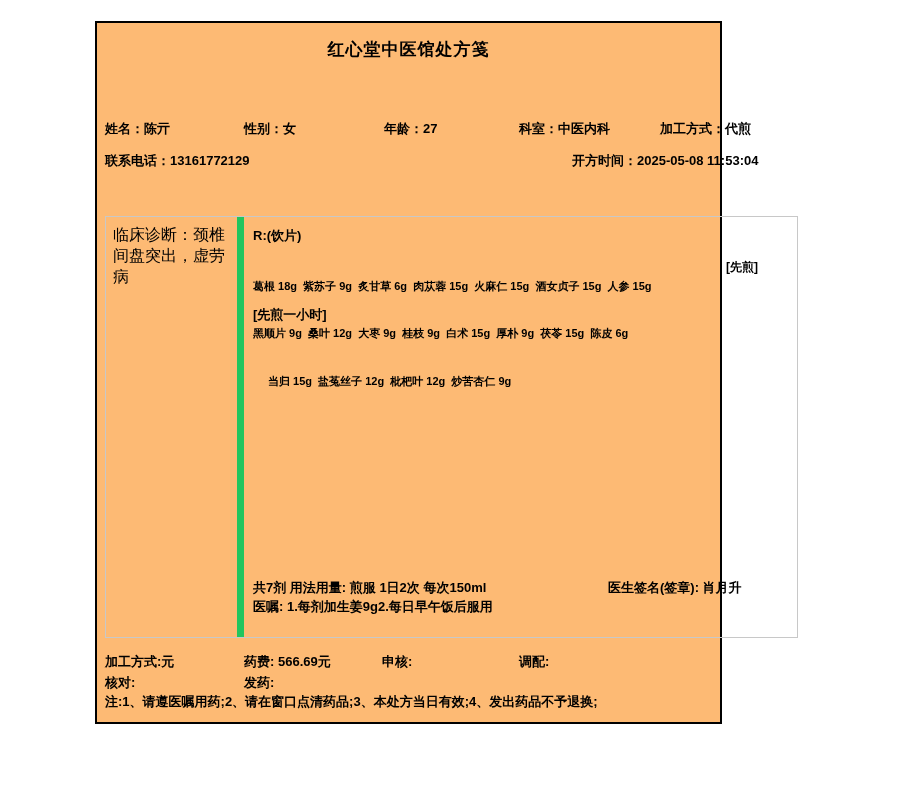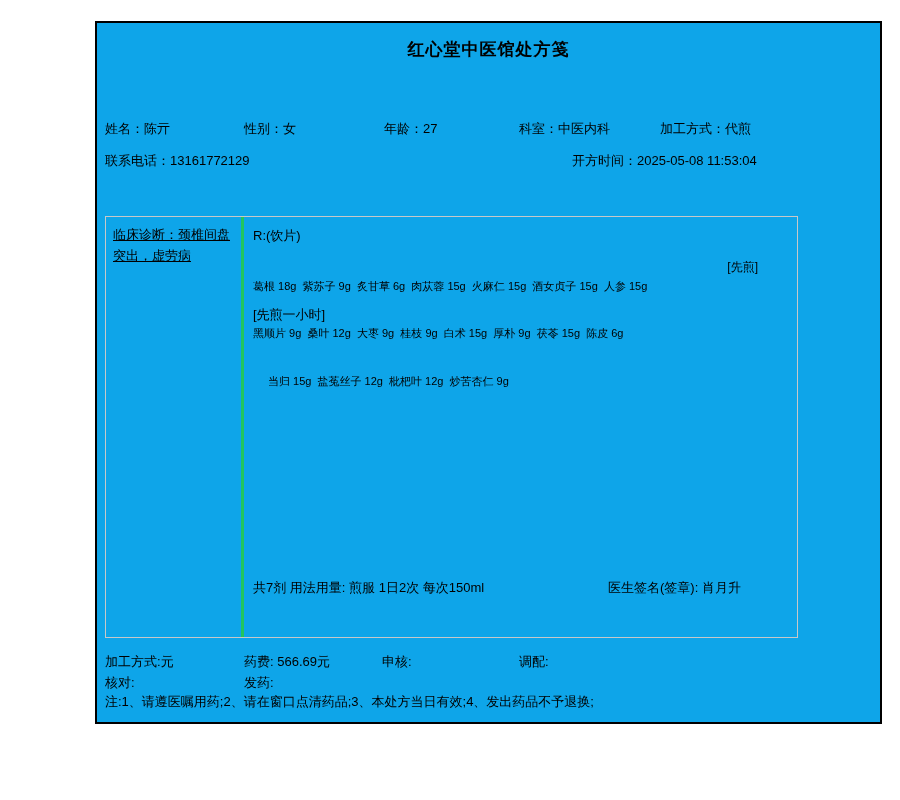--- a/index.html
+++ b/index.html
@@ -13,58 +13,57 @@
     height: 800px;
     background: #ffffff;
     font-family: "Liberation Sans", sans-serif;
     color: #000000;
     overflow: hidden;
   }
   .outer-box {
     position: absolute;
     left: 95px;
     top: 21px;
-    width: 787px;
+    width: 627px;
     height: 703px;
     border: 2px solid #000000;
     box-sizing: border-box;
-    background: #0ea5e9;
+    background: #fdba74;
   }
   .title {
     position: absolute;
     top: 15px;
     left: 0;
     width: 100%;
     text-align: center;
     font-size: 17px;
     font-weight: bold;
     letter-spacing: 1px;
   }
-  .abs { position: absolute; white-space: nowrap; font-size: 13px; }
+  .abs { position: absolute; white-space: nowrap; font-size: 13px; font-weight: bold; }
   .row1 { top: 97px; }
   .row2 { top: 129px; }
 
   .inner-box {
     position: absolute;
     left: 8px;
     top: 193px;
     width: 693px;
     height: 422px;
     border: 1px solid #c8c8c8;
     box-sizing: border-box;
     display: flex;
   }
   .diag-cell {
     width: 138px;
-    border-right: 3px solid #22c55e;
+    border-right: 7px solid #22c55e;
     box-sizing: border-box;
     padding: 7px 7px;
-    font-size: 13px;
+    font-size: 16px;
     line-height: 21px;
-    text-decoration: underline;
   }
   .rx-cell {
     position: relative;
     flex: 1;
   }
   .rx-header { top: 10px; left: 9px; }
   .decoct-note-1 { top: 42px; right: 39px; font-size: 12px; margin-left: 19px; }
   .herbs-line { white-space: pre; font-size: 11px; }
   .herbs-1 { top: 62px; left: 9px; }
   .decoct-note-2 { top: 89px; left: 9px; font-size: 13px; }
@@ -99,20 +98,21 @@
       <div class="diag-cell"><span>临床诊断：</span><span>颈椎间盘突出，虚劳病</span></div>
       <div class="rx-cell">
         <span class="abs rx-header">R:(饮片)</span>
         <span class="abs decoct-note-1">[先煎]</span>
         <span class="abs herbs-line herbs-1">葛根 18g  紫苏子 9g  炙甘草 6g  肉苁蓉 15g  火麻仁 15g  酒女贞子 15g  人参 15g</span>
         <span class="abs decoct-note-2">[先煎一小时]</span>
         <span class="abs herbs-line herbs-2">黑顺片 9g  桑叶 12g  大枣 9g  桂枝 9g  白术 15g  厚朴 9g  茯苓 15g  陈皮 6g</span>
         <span class="abs herbs-line herbs-3">当归 15g  盐菟丝子 12g  枇杷叶 12g  炒苦杏仁 9g</span>
         <span class="abs usage-line">共7剂 用法用量: 煎服 1日2次 每次150ml</span>
         <span class="abs doctor-sign"><span>医生签名(签章): </span><span>肖月升</span></span>
+        <span class="abs advice-line">医嘱: 1.每剂加生姜9g2.每日早午饭后服用</span>
       </div>
     </div>
 
     <span class="abs footA" style="left:8px"><span>加工方式:</span><span>元</span></span>
     <span class="abs footA" style="left:147px"><span>药费: </span><span>566.69元</span></span>
     <span class="abs footA" style="left:285px">申核:</span>
     <span class="abs footA" style="left:422px">调配:</span>
     <span class="abs footB" style="left:8px">核对:</span>
     <span class="abs footB" style="left:147px">发药:</span>
     <span class="abs footC" style="left:8px">注:1、请遵医嘱用药;2、请在窗口点清药品;3、本处方当日有效;4、发出药品不予退换;</span>

